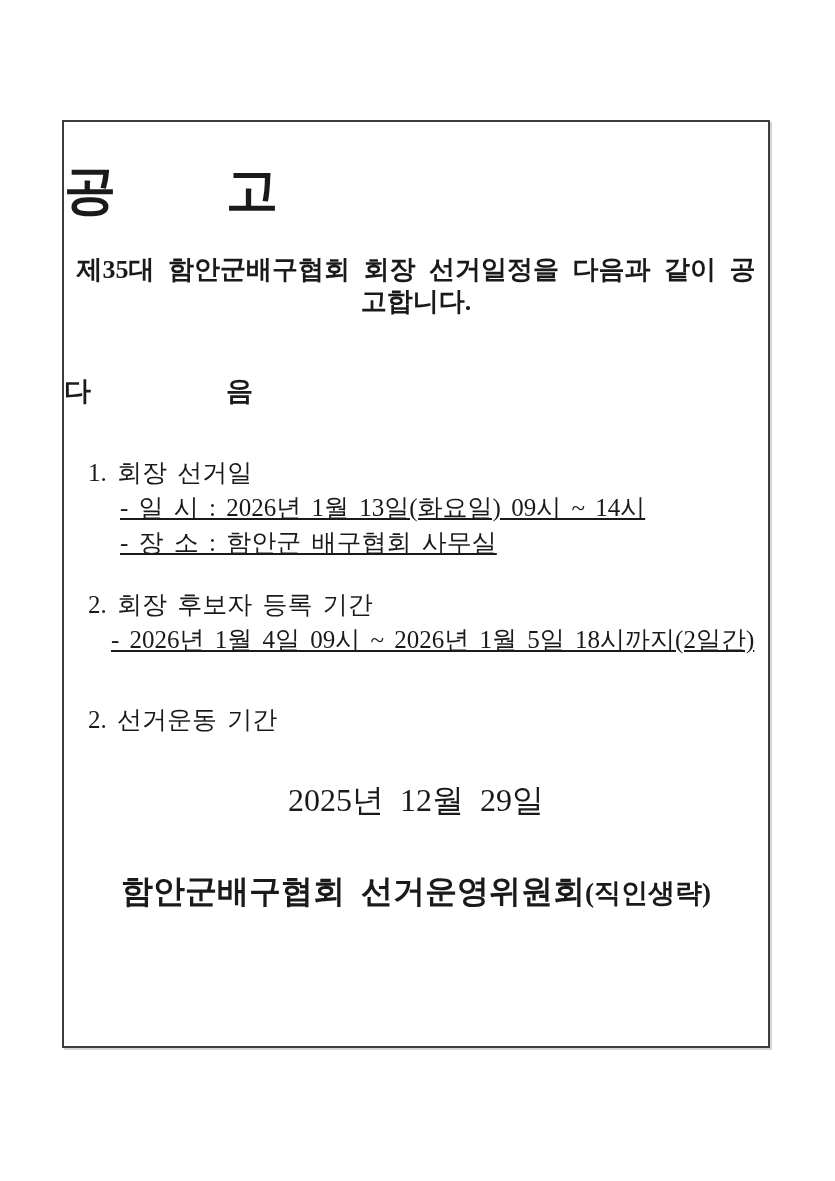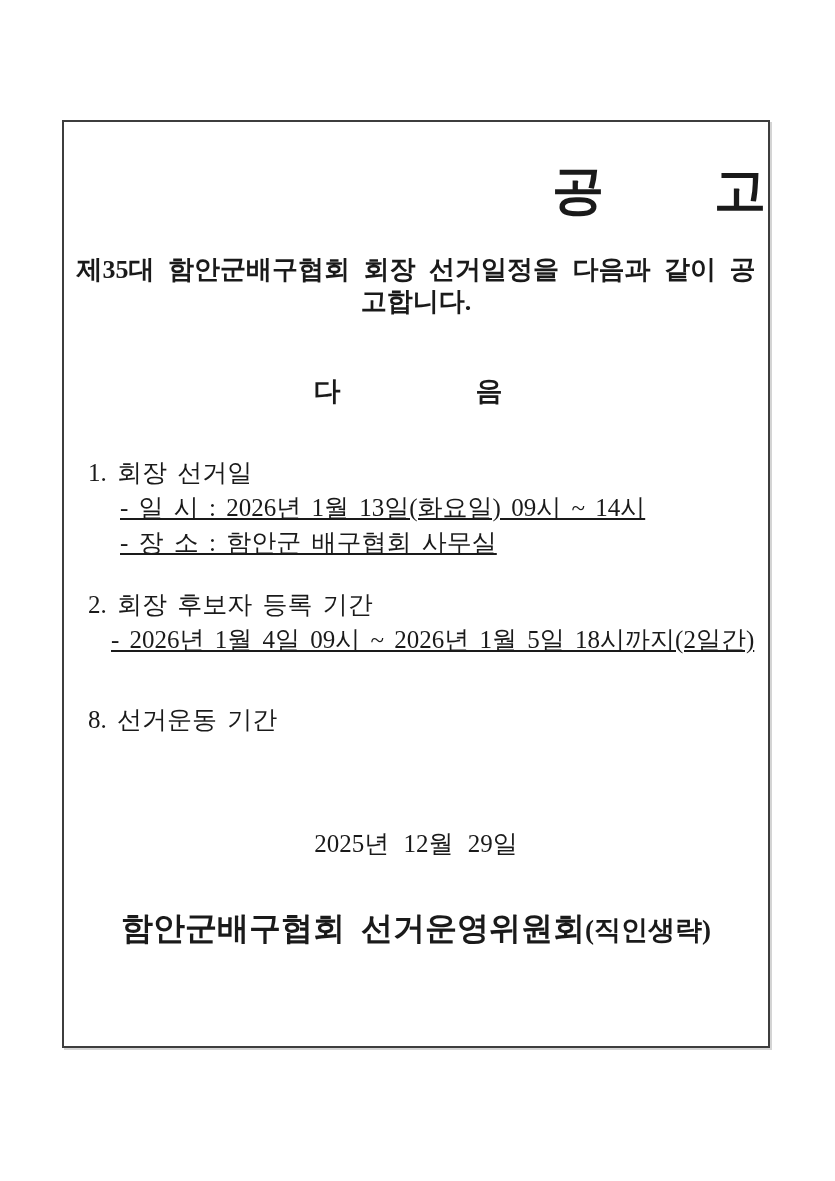--- a/index.html
+++ b/index.html
@@ -24,60 +24,59 @@
     top: 120px;
     width: 708px;
     height: 928px;
     box-sizing: border-box;
     border: 2px solid #3d3d3d;
     box-shadow: 2px 2px 0 rgba(160,160,160,0.45);
     background: #ffffff;
   }
   .title {
     margin: 38px 0 0 0;
-    text-align: right;
+    text-align: left;
     font-size: 52px;
     font-weight: bold;
     line-height: 1.2;
     letter-spacing: 2px;
     white-space: pre;
   }
   .subtitle {
     margin: 32px 8px 0 8px;
     text-align: center;
     font-size: 26px;
     font-weight: bold;
     word-spacing: 7px;
     line-height: 1.2;
   }
   .daeum {
     margin: 56px 16px 0 0;
-    text-align: center;
     font-size: 27px;
     font-weight: bold;
     white-space: pre;
   }
   .sections {
     margin-top: 46px;
     padding-left: 24px;
     font-size: 25px;
     line-height: 35px;
     word-spacing: 4px;
   }
   .section { margin: 0; }
   .section .heading { margin: 0; font-weight: 500; }
   .section .line { margin: 0; text-decoration: underline; }
   .section-1 .line { padding-left: 32px; }
   .section-2 { margin-top: 27px; }
   .section-2 .line, .section-3 .line { padding-left: 23px; }
   .section-3 { margin-top: 45px; }
   .doc-date {
-    margin: 90px 0 0 0;
+    margin: 42px 0 0 0;
     text-align: center;
-    font-size: 25px;
+    font-size: 32px;
     word-spacing: 8px;
   }
   .issuer {
     margin: 50px 0 0 0;
     text-align: center;
     font-size: 32px;
     font-weight: bold;
     word-spacing: 8px;
     line-height: 1.15;
   }
@@ -105,21 +104,21 @@
         <p class="line">- 일 시 : 2026년 1월 13일(화요일) 09시 ~ 14시</p>
         <p class="line">- 장 소 : 함안군 배구협회 사무실</p>
       </div>
 
       <div class="section section-2">
         <p class="heading">2. 회장 후보자 등록 기간</p>
         <p class="line">- 2026년 1월 4일 09시 ~ 2026년 1월 5일 18시까지(2일간)</p>
       </div>
 
       <div class="section section-3">
-        <p class="heading">8. 선거운동 기간</p>
+        <p class="heading">2. 선거운동 기간</p>
       </div>
 
     </div>
 
     <p class="doc-date">2025년 12월 29일</p>
 
     <p class="issuer"><span>함안군배구협회 선거운영위원회</span><span class="suffix">(직인생략)</span></p>
 
   </div>
 </div>

